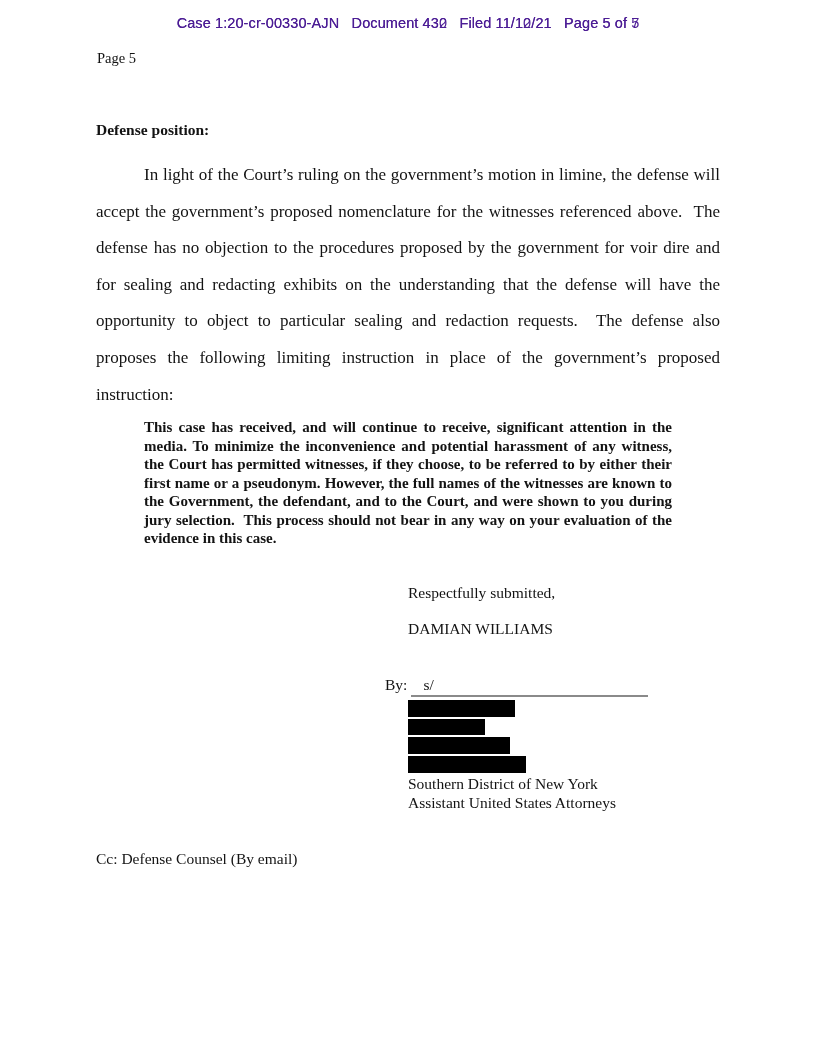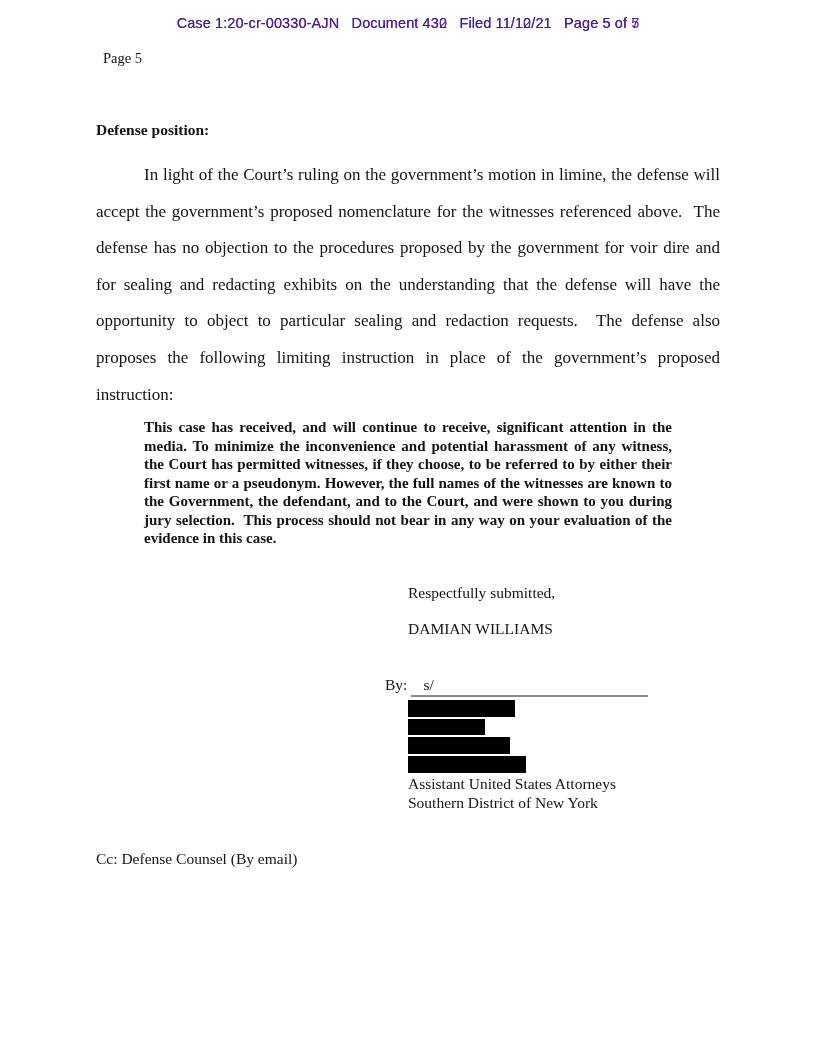--- a/index.html
+++ b/index.html
@@ -25,21 +25,21 @@
     text-align: center;
     font-family: "Liberation Sans", sans-serif;
     font-size: 14.5px;
     color: #4c1d95;
     white-space: pre;
     letter-spacing: 0.1px;
   }
   .page-label {
     position: absolute;
     top: 50px;
-    left: 103px;
+    left: 97px;
     font-size: 14.5px;
   }
   .content {
     position: absolute;
     top: 0;
     left: 96px;
     width: 624px;
     padding-top: 121px;
     font-size: 15.5px;
   }
@@ -126,20 +126,20 @@
         <span>By:</span><span class="sig-line"><span>s/</span></span>
       </div>
 
       <div class="bars">
         <div class="bar" style="width:107px;height:17px"></div>
         <div class="bar" style="width:77px;height:16px"></div>
         <div class="bar" style="width:102px;height:17px"></div>
         <div class="bar" style="width:118px;height:17px"></div>
       </div>
 
+      <p>Southern District of New York</p>
       <p>Assistant United States Attorneys</p>
-      <p>Southern District of New York</p>
     </div>
 
     <p class="cc">Cc: Defense Counsel (By email)</p>
 
   </div>
 </div>
 
 </body></html>

